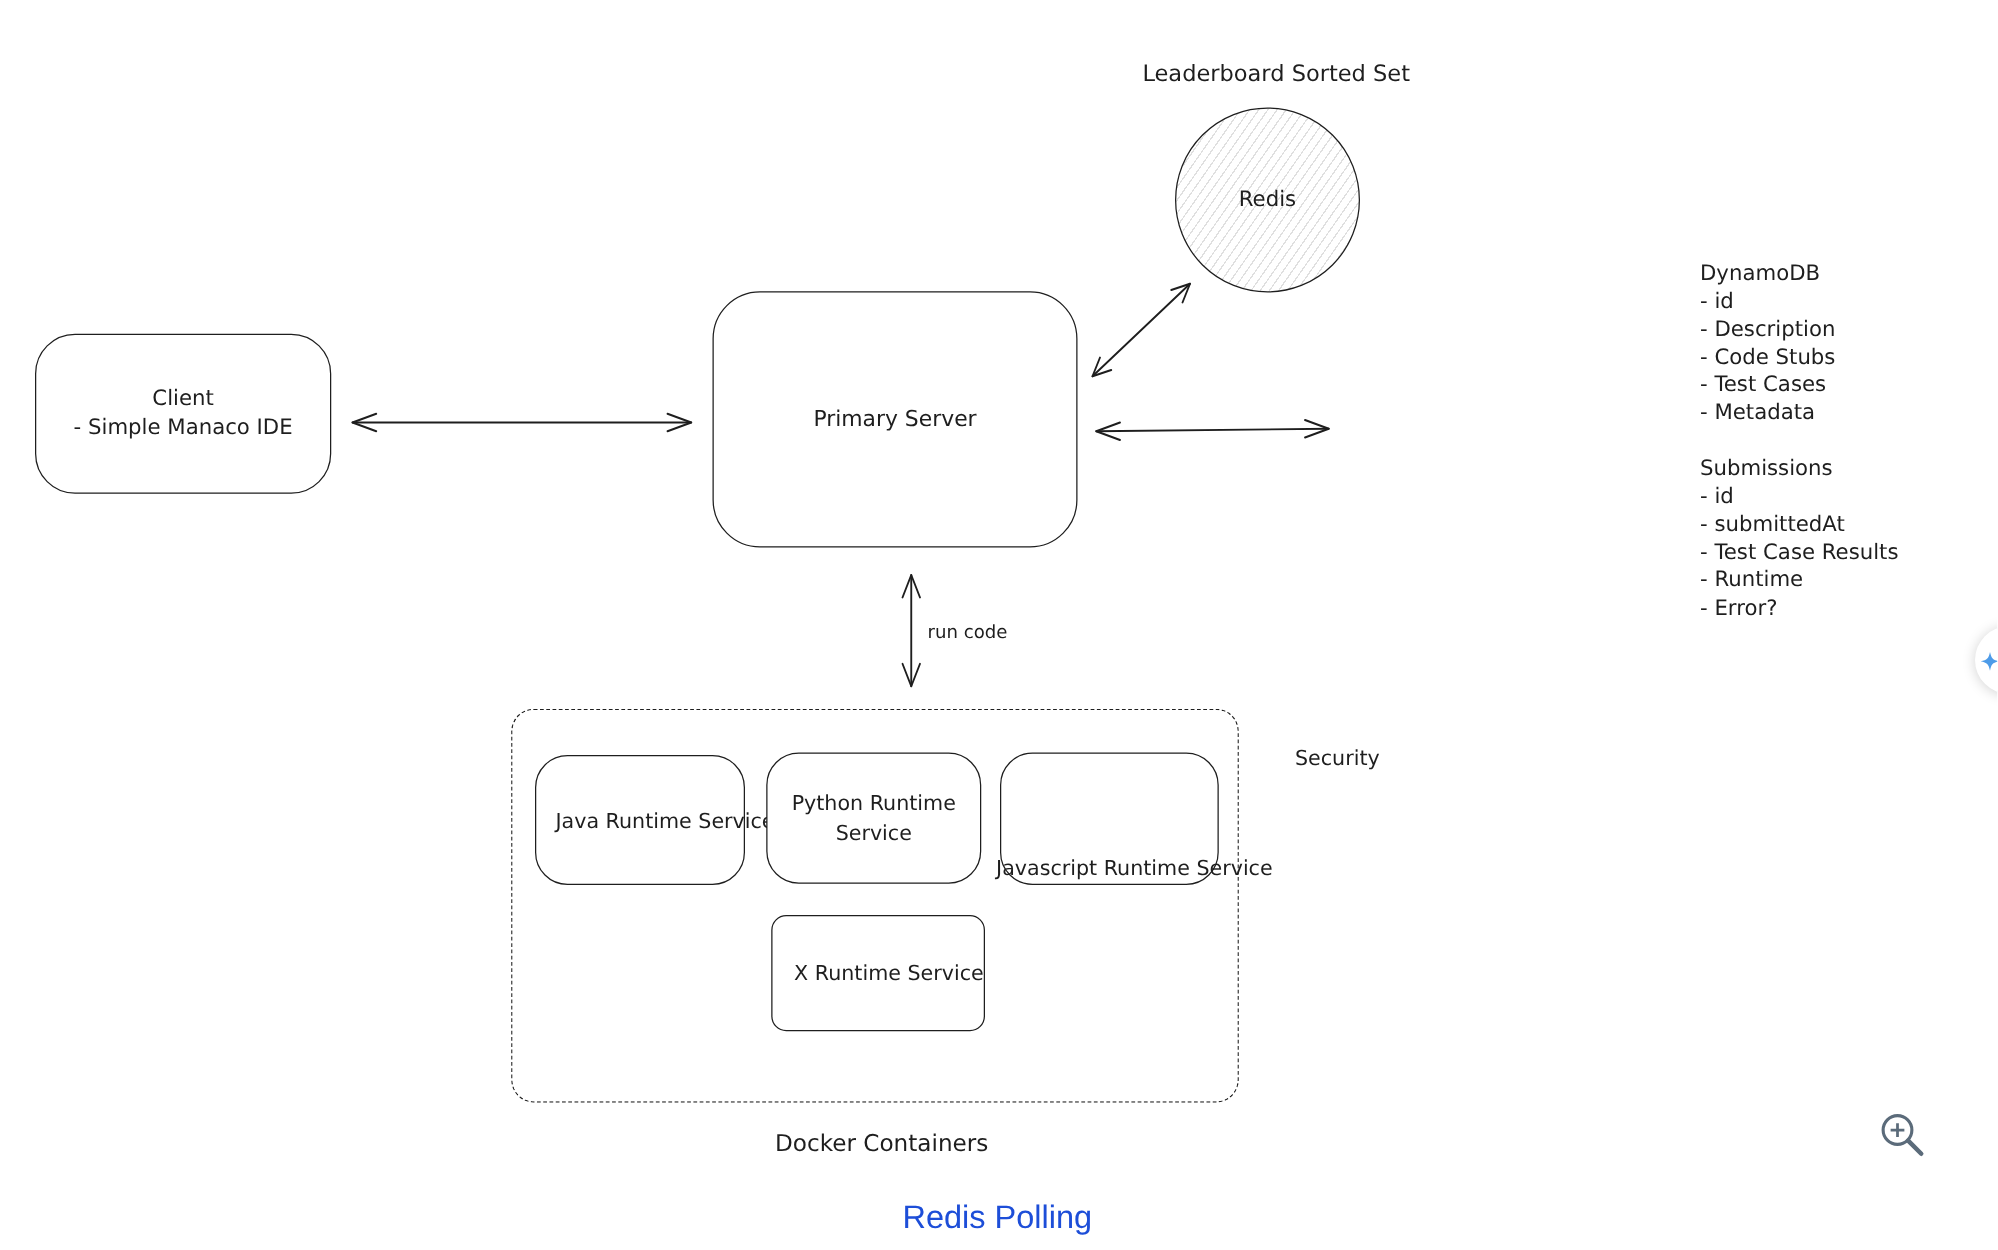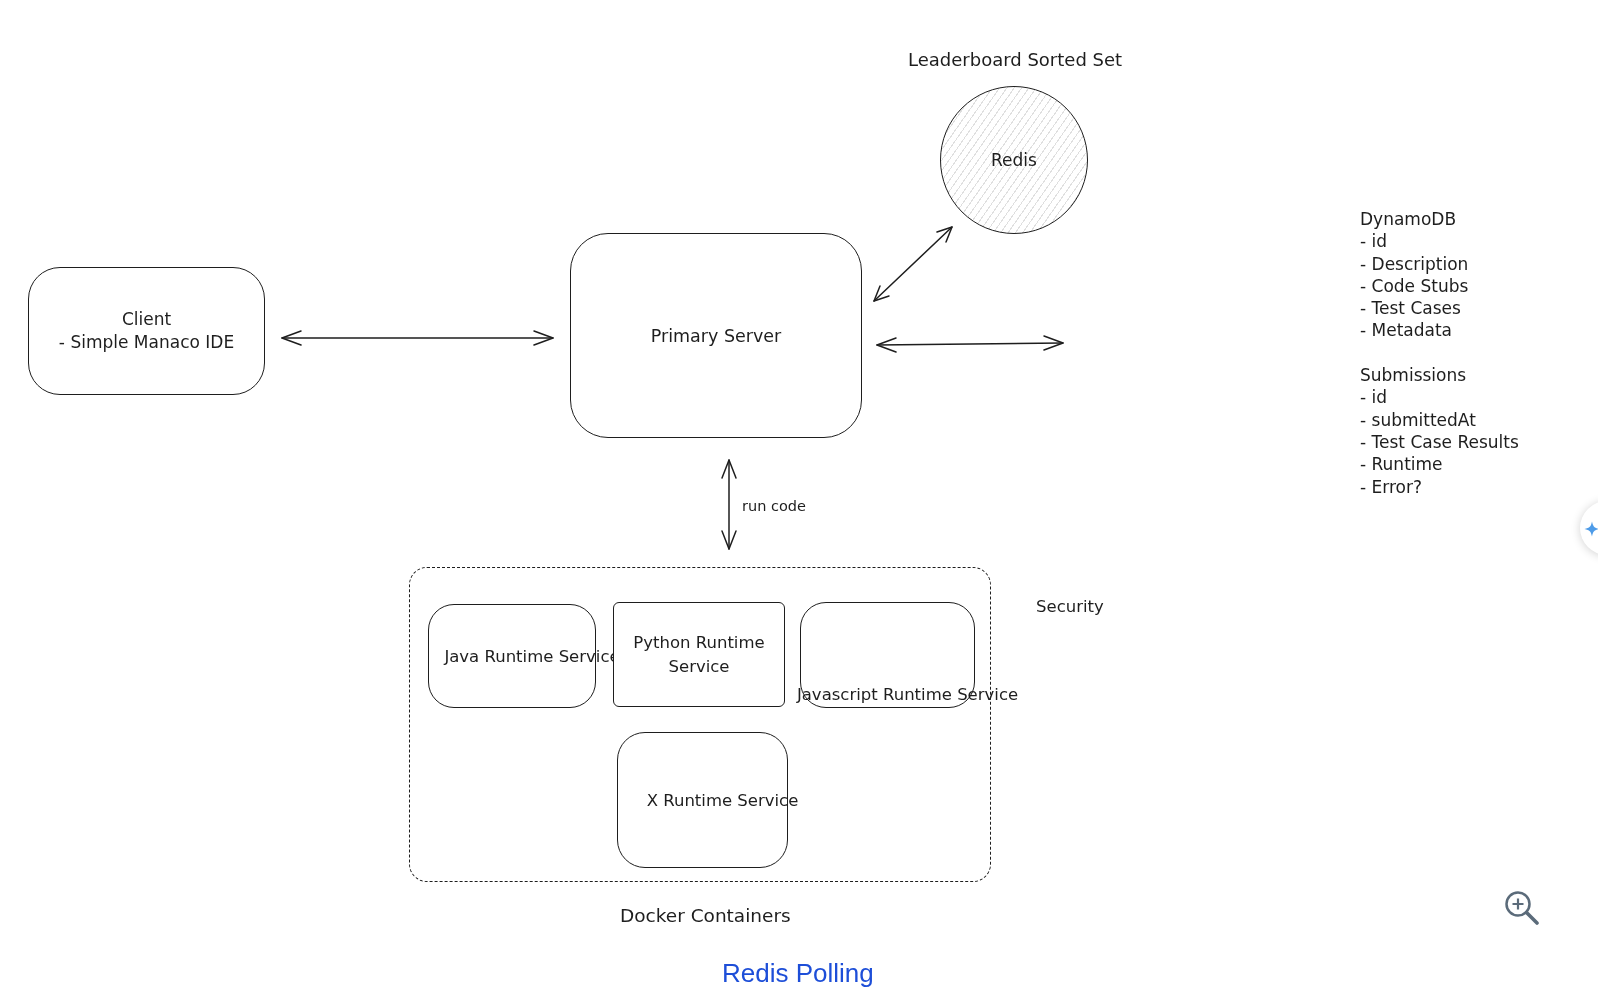--- a/index.html
+++ b/index.html
@@ -8,21 +8,21 @@
     overflow:hidden;font-family:"DejaVu Sans",sans-serif;color:#1e1e1e;
   }
   .abs{position:absolute;}
   .hand{font-family:"DejaVu Sans",sans-serif;color:#1e1e1e;}
   .shape{border:1.6px solid #1e1e1e;background:#ffffff;box-sizing:border-box;
          display:flex;align-items:center;justify-content:center;text-align:center;}
   .round-box{border-radius:30px;}
   .circle{border-radius:50%;}
   .prelines{white-space:pre-line;}
   .nowrap{white-space:nowrap;margin-left:40px;}
-  .center-text{text-align:left;}
+  .center-text{text-align:right;}
   .schema{font-size:17px;line-height:22.3px;}
   .schema-gap{height:22.3px;}
   .sec{font-size:16.5px;line-height:21.8px;}
   .svg-layer{position:absolute;left:0;top:0;z-index:3;pointer-events:none;}
   .shape-layer{z-index:1;}
   .label-layer{z-index:4;}
   #run-code-label{background:#ffffff;padding:0 4px;margin-left:44px;}
   #assist-btn{
     background:#ffffff;border-radius:50%;box-shadow:0 1px 10px rgba(0,0,0,0.18);
     display:flex;align-items:center;justify-content:center;border:none;cursor:pointer;
@@ -70,31 +70,31 @@
   </div>
 
   <div class="abs label-layer hand" id="run-code-label" style="left:694px;top:498px;font-size:14.5px;">run code</div>
 
   <div class="abs shape-layer" style="left:409px;top:567px;width:582px;height:315px;border:1.7px dashed #1e1e1e;border-radius:18px;box-sizing:border-box;"></div>
 
   <div class="abs shape round-box shape-layer" style="left:428px;top:604px;width:168px;height:104px;border-radius:26px;">
     <div class="hand nowrap" style="font-size:16.5px;">Java Runtime Service</div>
   </div>
 
-  <div class="abs shape round-box shape-layer" style="left:613px;top:602px;width:172px;height:105px;border-radius:6px;">
+  <div class="abs shape round-box shape-layer" style="left:613px;top:602px;width:172px;height:105px;border-radius:26px;">
     <div class="hand prelines" style="font-size:16.5px;line-height:24px;">Python Runtime
 Service</div>
   </div>
 
   <div class="abs shape round-box shape-layer" style="left:800px;top:602px;width:175px;height:106px;border-radius:26px;align-items:flex-end;">
     <div class="hand prelines nowrap" style="font-size:16.5px;line-height:24px;text-align:center;">Javascript Runtime
 Service</div>
   </div>
 
-  <div class="abs shape round-box shape-layer" style="left:617px;top:732px;width:171px;height:136px;border-radius:28px;">
+  <div class="abs shape round-box shape-layer" style="left:617px;top:732px;width:171px;height:93px;border-radius:12px;justify-content:flex-end;">
     <div class="hand nowrap" style="font-size:16.5px;">X Runtime Service</div>
   </div>
 
   <div class="abs shape-layer hand" style="left:620px;top:905px;font-size:18.5px;">Docker Containers</div>
 
   <div class="abs shape-layer hand sec" style="left:1036px;top:596px;">
     <div>Security</div>
   </div>
 
   <div class="abs shape-layer" id="caption" style="left:722px;top:958px;font-size:26px;color:#1d4ed8;">Redis Polling</div>

